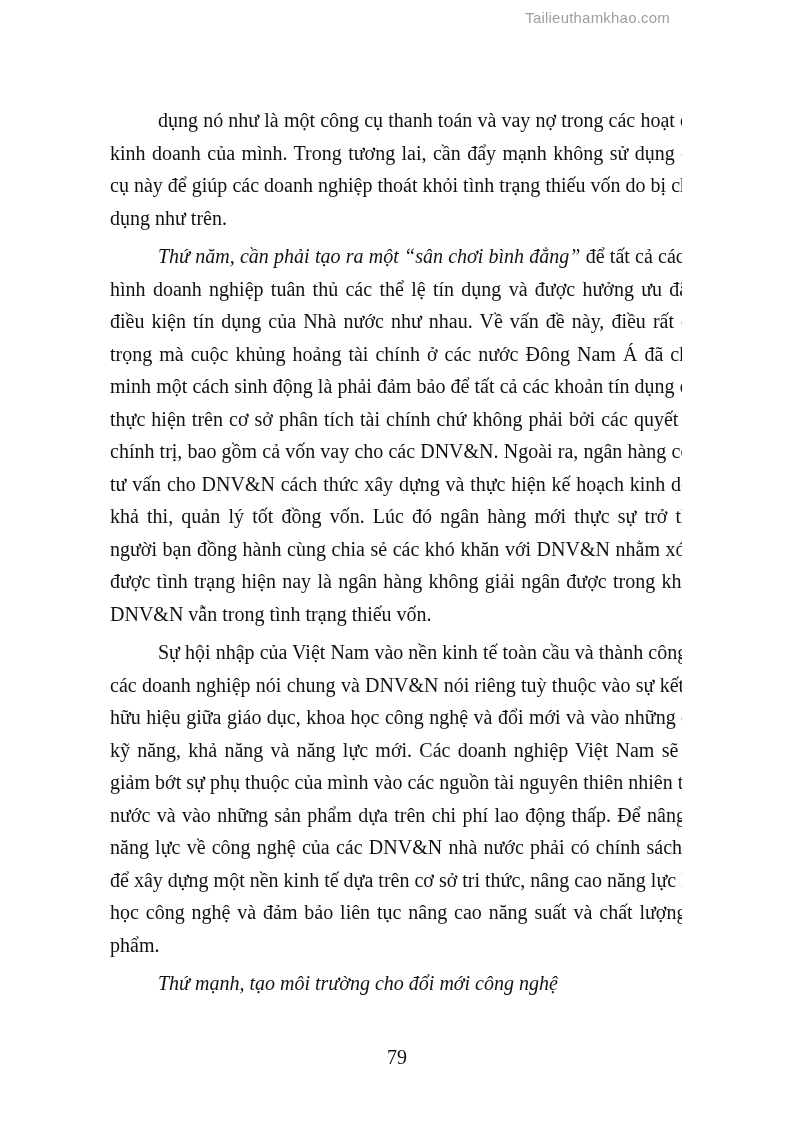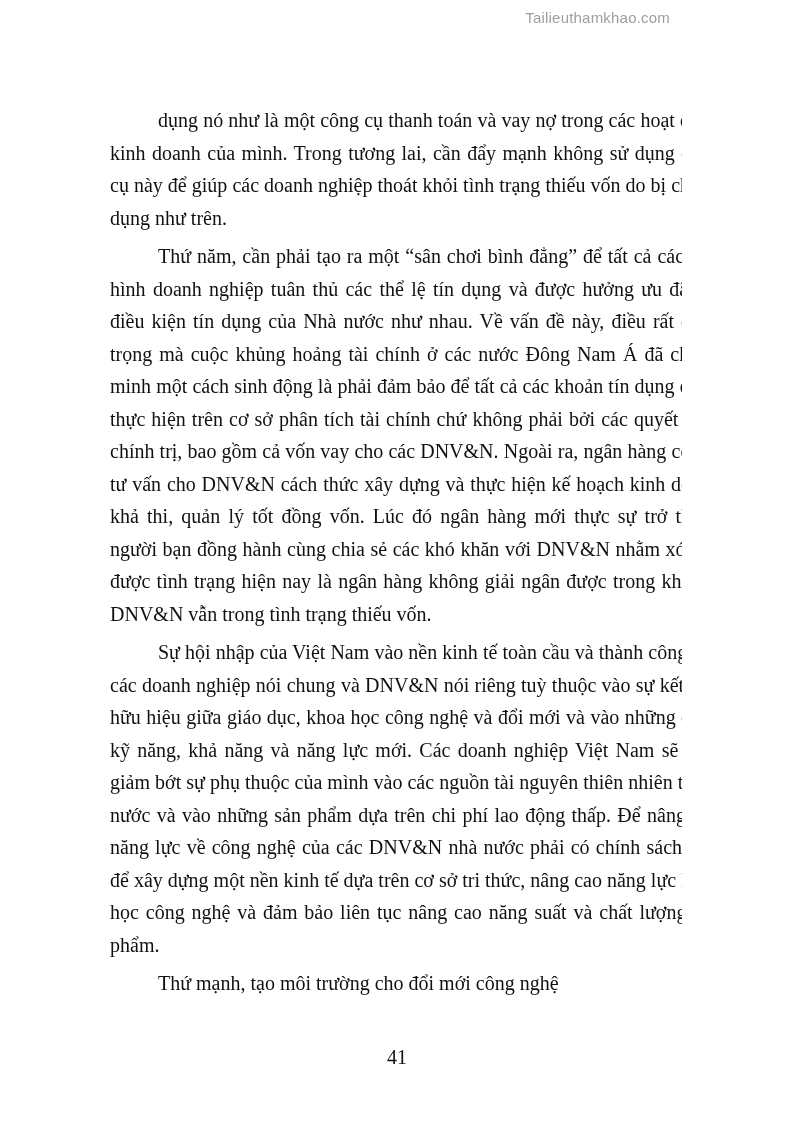--- a/index.html
+++ b/index.html
@@ -33,20 +33,21 @@
     width: 610px;
     font-size: 20px;
     line-height: 32.5px;
     text-align: justify;
   }
   .para {
     margin: 0 0 6px 0;
     text-indent: 48px;
   }
   .italic {
+    font-style: italic;
   }
   .heading {
     margin: 8px 0 8px 29px;
     font-size: 20px;
     font-weight: bold;
     font-style: italic;
     line-height: 32.5px;
     text-align: left;
     text-indent: 0;
   }
@@ -76,15 +77,15 @@
 
     <p class="para"><span class="italic">Thứ năm, cần phải tạo ra một “sân chơi bình đẳng”</span><span> để tất cả các loại hình doanh nghiệp tuân thủ các thể lệ tín dụng và được hưởng ưu đãi và điều kiện tín dụng của Nhà nước như nhau. Về vấn đề này, điều rất quan trọng mà cuộc khủng hoảng tài chính ở các nước Đông Nam Á đã chứng minh một cách sinh động là phải đảm bảo để tất cả các khoản tín dụng được thực hiện trên cơ sở phân tích tài chính chứ không phải bởi các quyết định chính trị, bao gồm cả vốn vay cho các DNV&amp;N. Ngoài ra, ngân hàng có thể tư vấn cho DNV&amp;N cách thức xây dựng và thực hiện kế hoạch kinh doanh khả thi, quản lý tốt đồng vốn. Lúc đó ngân hàng mới thực sự  trở thành người bạn đồng hành cùng chia sẻ các khó khăn với DNV&amp;N nhằm xóa bỏ được tình trạng hiện nay là ngân hàng không giải ngân được trong khi các DNV&amp;N vẫn trong tình trạng thiếu vốn.</span></p>
 
 
     <p class="para">Sự hội nhập của Việt Nam vào nền kinh tế toàn cầu và thành công của các doanh nghiệp nói chung và DNV&amp;N nói riêng tuỳ thuộc vào sự kết hợp hữu hiệu giữa giáo dục, khoa học công nghệ và đổi mới và vào những dạng kỹ năng, khả năng và năng lực mới. Các doanh nghiệp Việt Nam sẽ phải giảm bớt sự phụ thuộc của mình vào các nguồn tài nguyên thiên nhiên trong nước và vào những sản phẩm dựa trên chi phí lao động thấp. Để nâng cao năng lực về công nghệ của các DNV&amp;N nhà nước phải có chính sách mới để xây dựng một nền kinh tế dựa trên cơ sở tri thức, nâng cao năng lực khoa học công nghệ và đảm bảo liên tục nâng cao năng suất và chất lượng sản phẩm.</p>
 
     <p class="para italic last-para">Thứ mạnh, tạo môi trường cho đổi mới công nghệ</p>
 
   </div>
 
-  <div class="page-number">41</div>
+  <div class="page-number">79</div>
 
 </div>
 
 </body></html>

